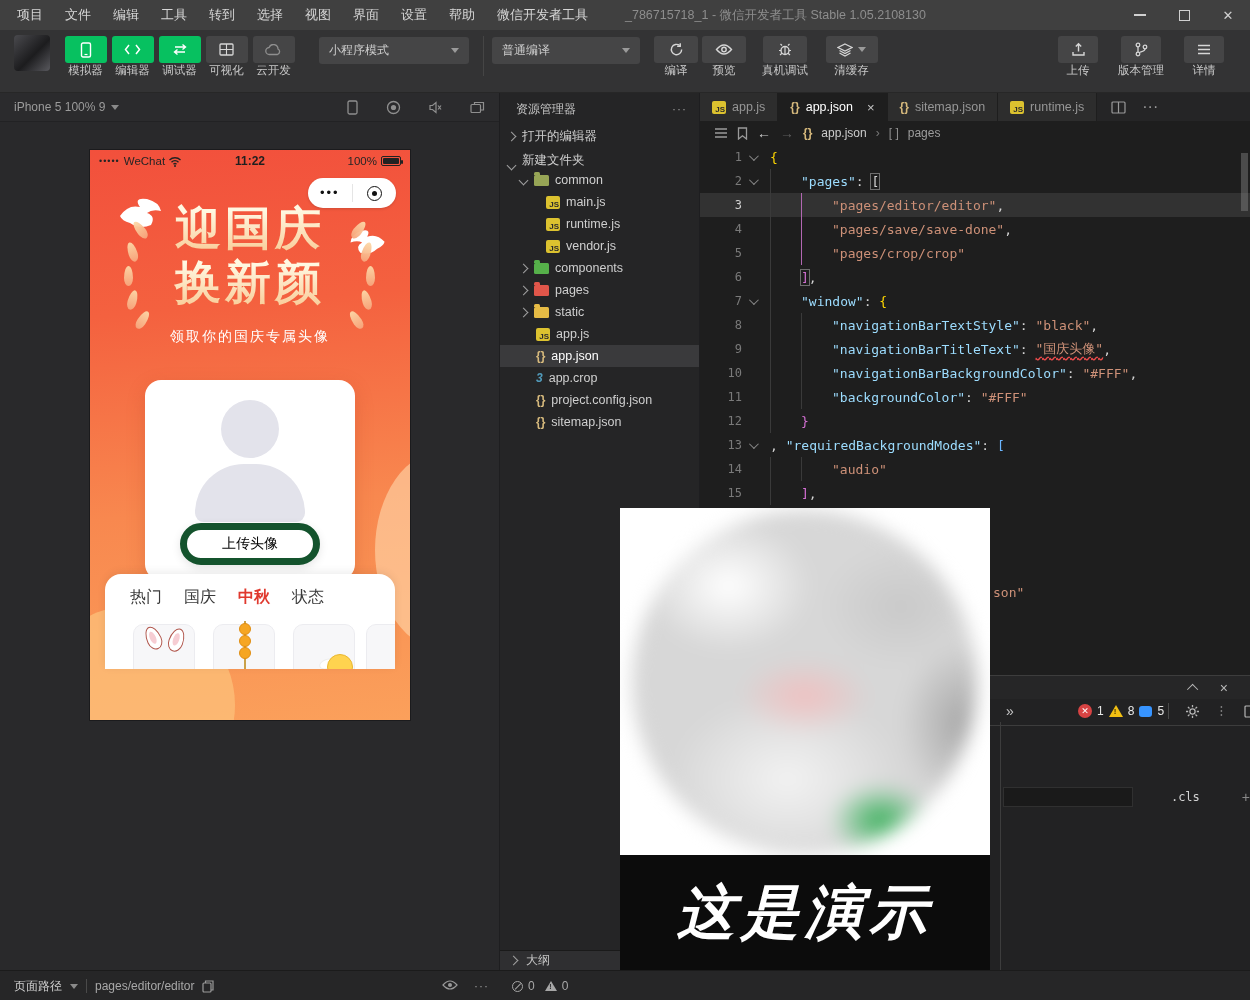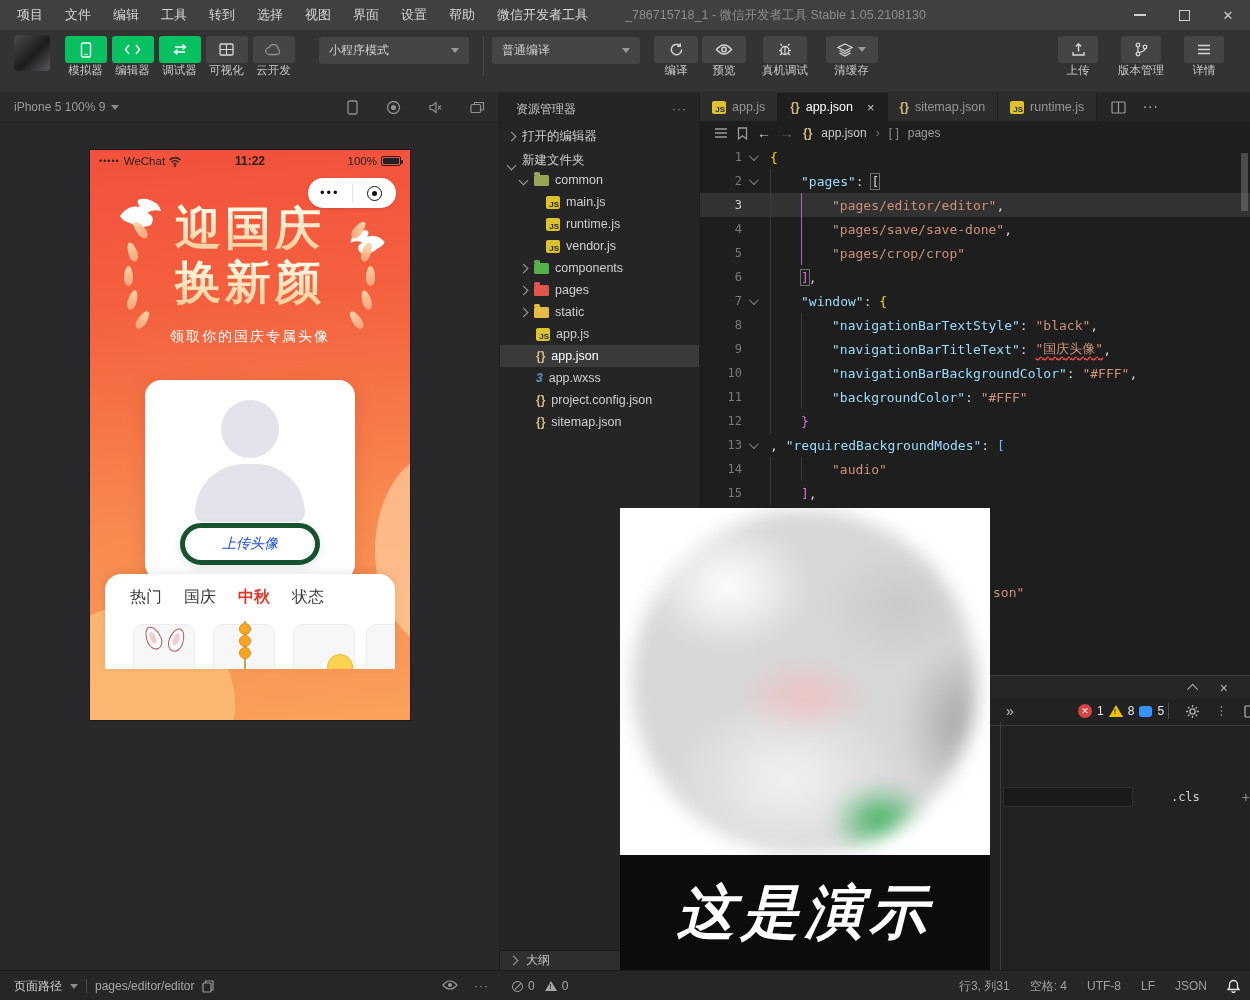--- a/index.html
+++ b/index.html
@@ -55,21 +55,21 @@
   .cap-div { width:1px; height:18px; background:#e5e5e5; }
   .cap-target { flex:1; display:flex; align-items:center; justify-content:center; }
   .cap-target b { width:15px; height:15px; border:1.8px solid #111; border-radius:50%; display:flex; align-items:center; justify-content:center; }
   .cap-target b i { width:5px; height:5px; background:#111; border-radius:50%; }
   .p-title { position:absolute; left:0; width:100%; text-align:center; font-size:46px; font-weight:bold; letter-spacing:4px; background:linear-gradient(180deg,#fff8e2 20%,#f8c58c); -webkit-background-clip:text; background-clip:text; color:transparent; font-family:"Liberation Sans",sans-serif; }
   .p-sub { position:absolute; left:0; top:178px; width:100%; text-align:center; color:#fff; font-size:14px; letter-spacing:2px; }
   .leaf { position:absolute; width:9px; height:20px; background:linear-gradient(#fcd9a8,#f7a57c); border-radius:50%/60% 60% 40% 40%; opacity:.95; }
   .p-card { position:absolute; left:55px; top:230px; width:210px; height:200px; background:#fff; border-radius:16px; box-shadow:0 6px 18px rgba(180,60,30,.25); }
   .ph-head { position:absolute; left:76px; top:20px; width:58px; height:58px; border-radius:50%; background:#e3e3eb; }
   .ph-body { position:absolute; left:50px; top:84px; width:110px; height:58px; border-radius:55px 55px 10px 10px; background:#e3e3eb; }
-  .p-upload { position:absolute; left:35px; bottom:15px; width:140px; height:42px; border-radius:21px; background:#fff; border:5px solid #14532d; box-shadow:0 3px 10px rgba(0,0,0,.10); display:flex; align-items:center; justify-content:center; font-size:14px; color:#1d4ed8; cursor:pointer;font-style:italic; }
+  .p-upload { position:absolute; left:35px; bottom:15px; width:140px; height:42px; border-radius:21px; background:#fff; border:7px solid #14532d; box-shadow:0 3px 10px rgba(0,0,0,.10); display:flex; align-items:center; justify-content:center; font-size:14px; color:#000000; cursor:pointer; }
   .p-sheet { position:absolute; left:15px; top:424px; width:290px; height:95px; background:#fff; border-radius:16px 16px 0 0; overflow:hidden; box-shadow:0 -2px 8px rgba(0,0,0,.08); }
   .p-tabs { display:flex; gap:22px; padding:13px 0 0 25px; }
   .p-tab { font-size:16px; color:#3a3a3a; cursor:pointer; }
   .p-tab.active { color:#e0392e; font-weight:bold; }
   .thumb { position:absolute; top:50px; width:62px; height:62px; background:#f7f7f9; border:1px solid #ececf0; border-radius:10px; cursor:pointer; }
   .ear { position:absolute; width:15px; height:24px; background:#fff; border:1.5px solid #b0544a; border-radius:50%/60% 60% 40% 40%; }
   .ear i { position:absolute; left:3px; top:4px; width:6px; height:13px; background:#f6cdd3; border-radius:50%; display:block; }
   .haws { position:absolute; left:27px; top:-4px; width:8px; height:52px; }
   .haws .stick { position:absolute; left:3px; top:0; width:2px; height:52px; background:#caa24a; }
   .haws .ball { position:absolute; left:-2px; width:12px; height:12px; border-radius:50%; background:#f6a623; border:1px solid #e08e12; }
@@ -518,21 +518,21 @@
         <div class="trow" style="padding-left: 36px;">
           <span class="jsicon">JS</span>
           <span>app.js</span>
         </div>
         <div class="trow selected" style="padding-left: 36px;">
           <span class="jsonicon">{}</span>
           <span>app.json</span>
         </div>
         <div class="trow" style="padding-left: 36px;">
           <span class="wxssicon">3</span>
-          <span>app.wxss</span>
+          <span>app.crop</span>
         </div>
         <div class="trow" style="padding-left: 36px;">
           <span class="jsonicon">{}</span>
           <span>project.config.json</span>
         </div>
         <div class="trow" style="padding-left: 36px;">
           <span class="jsonicon">{}</span>
           <span>sitemap.json</span>
         </div>
       </div>
@@ -739,25 +739,14 @@
       </svg>
     <span class="sb-more">···</span>
     <div class="sb-problems">
       <span class="noentry"></span>
       <span style="margin-left:-5px;">0</span>
       <span class="warn-tri">
           <i>!</i>
         </span>
       <span style="margin-left:-5px;">0</span>
     </div>
-    <div class="sb-right">
-      <span>行3, 列31</span>
-      <span>空格: 4</span>
-      <span>UTF-8</span>
-      <span>LF</span>
-      <span>JSON</span>
-      <svg class="ic" width="13" height="14" viewBox="0 0 13 14">
-          <path d="M6.5 1.5a4 4 0 0 1 4 4v3l1.5 2h-11L2.5 8.5v-3a4 4 0 0 1 4-4z" fill="none" stroke="#e6e6e6" stroke-width="1.3"></path>
-          <path d="M5 12a1.5 1.5 0 0 0 3 0" fill="none" stroke="#e6e6e6" stroke-width="1.3"></path>
-        </svg>
-    </div>
   </div>
 </div>
 
 </body></html>

